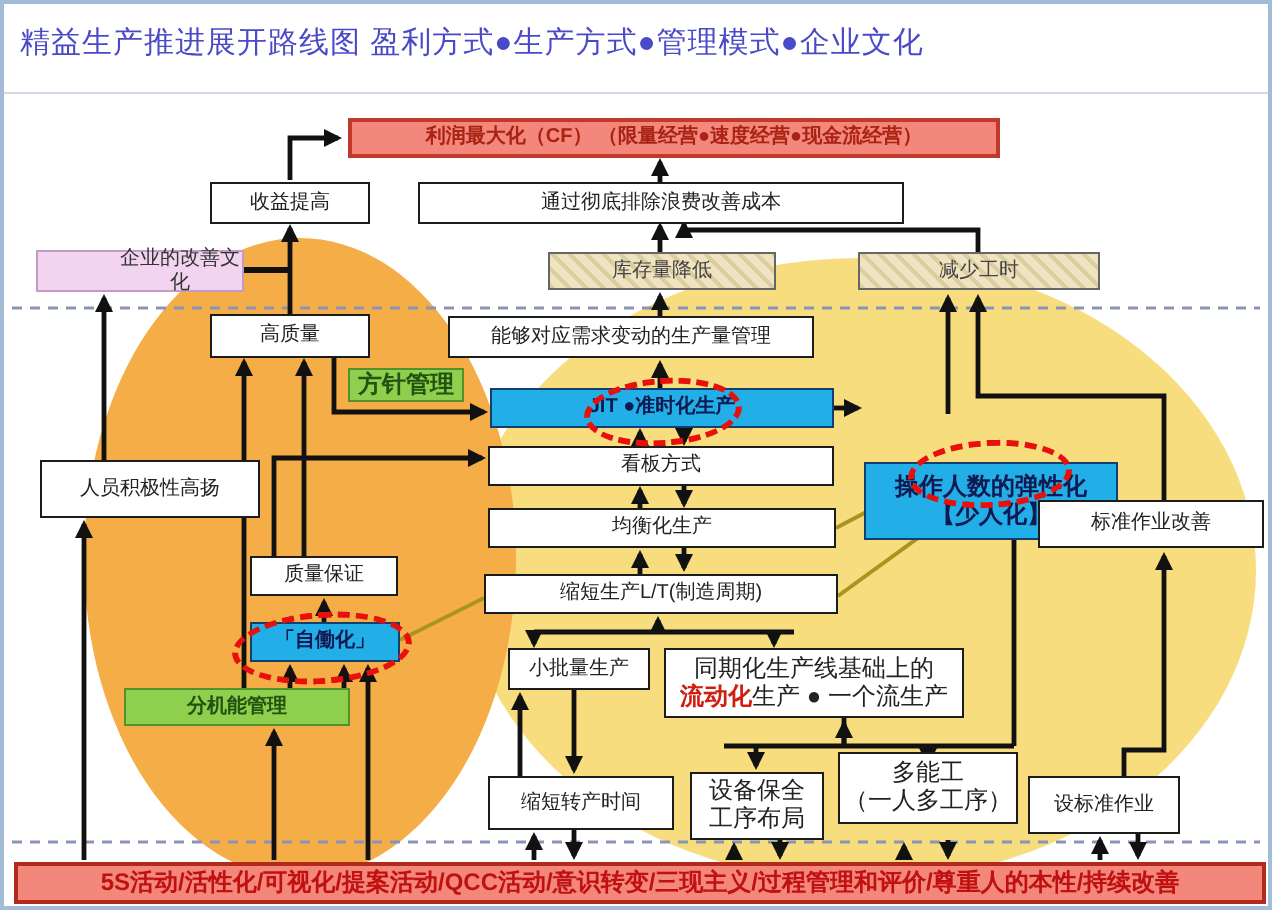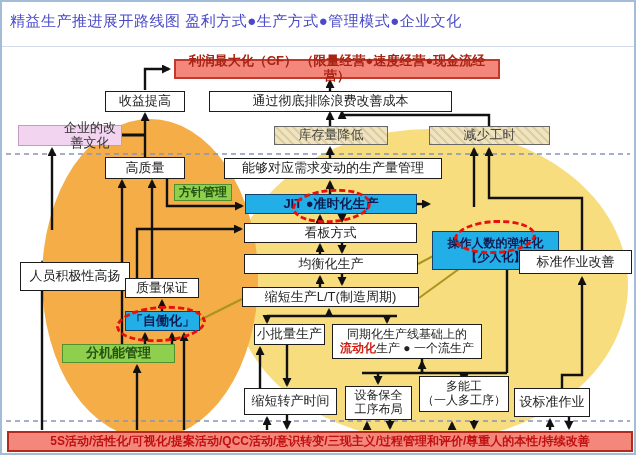--- a/index.html
+++ b/index.html
@@ -1,21 +1,21 @@
 <!DOCTYPE html>
 <html><head>
 <meta charset="utf-8">
 <style>
   html,body{margin:0;padding:0;background:#fff;font-family:"Liberation Sans","DejaVu Sans",sans-serif;}
   .stage{position:relative;width:632px;height:451px;border:2px solid #a3bcd8;background:#fff;overflow:hidden;}
   .title{position:absolute;left:8px;top:10px;font-size:15px;font-weight:normal;color:#4a4ac8;white-space:nowrap;letter-spacing:0.5px;}
   .title-sep{position:absolute;left:0;top:44px;width:100%;height:1px;background:#d4dae8;}
   svg.layer{position:absolute;left:0;top:0;z-index:1;}
   .node{position:absolute;z-index:2;display:flex;align-items:center;justify-content:center;text-align:center;
-        background:#fff;border:1.6px solid #1c1c1c;font-size:13px;color:#222;line-height:1.15;box-sizing:border-box;}
+        background:#fff;border:1.6px solid #1c1c1c;font-size:10px;color:#222;line-height:1.15;box-sizing:border-box;}
   .node.red{background:#f4877b;border:2px solid #c0392b;color:#a82314;font-weight:bold;}
   .node.pink{background:#f2d4f0;border:1.4px solid #c39bc4;color:#333;}
   .node.hatch{background:#efe3c2;border:1.4px solid #666;color:#444;
         background-image:repeating-linear-gradient(45deg,#dccf9f 0 2px,transparent 2px 6px);}
   .node.blue{background:#22aee6;border:1.6px solid #11406e;color:#101a52;font-weight:bold;}
   .node.green{background:#8ed04e;border:1.6px solid #53912c;color:#235211;font-weight:bold;}
   .node.small{font-size:12px;}
   .two-line{flex-direction:column;}
   .redtext{color:#d01d10;font-weight:bold;}
   .hl{position:absolute;z-index:3;border:3px dashed #e8100c;border-radius:50%;}
@@ -125,21 +125,21 @@
     </div>
   <div class="node hatch" style="left:272px;top:124px;width:114px;height:19px;">
       <span>库存量降低</span>
     </div>
   <div class="node hatch" style="left:427px;top:124px;width:121px;height:19px;">
       <span>减少工时</span>
     </div>
   <div class="node" style="left:103px;top:155px;width:80px;height:22px;">
       <span>高质量</span>
     </div>
-  <div class="node" style="left:222px;top:156px;width:218px;height:21px;">
+  <div class="node" style="left:222px;top:156px;width:183px;height:21px;">
       <span>能够对应需求变动的生产量管理</span>
     </div>
   <div class="node green small" style="left:172px;top:182px;width:58px;height:17px;">
       <span>方针管理</span>
     </div>
   <div class="node blue" style="left:243px;top:192px;width:172px;height:20px;">
       <span>JIT ●准时化生产</span>
     </div>
   <div class="node blue two-line small" style="left:430px;top:204px;width:127px;height:39px;margin-top:25px;">
     <span>操作人数的弹性化</span>
@@ -150,21 +150,21 @@
     </div>
   <div class="node" style="left:242px;top:252px;width:174px;height:20px;">
       <span>均衡化生产</span>
     </div>
   <div class="node" style="left:517px;top:248px;width:113px;height:24px;">
       <span>标准作业改善</span>
     </div>
   <div class="node" style="left:240px;top:285px;width:177px;height:20px;">
       <span>缩短生产L/T(制造周期)</span>
     </div>
-  <div class="node" style="left:18px;top:228px;width:110px;height:29px;margin-top:32px;">
+  <div class="node" style="left:18px;top:228px;width:110px;height:29px;">
       <span>人员积极性高扬</span>
     </div>
   <div class="node" style="left:123px;top:276px;width:74px;height:20px;">
       <span>质量保证</span>
     </div>
   <div class="node blue" style="left:123px;top:309px;width:75px;height:20px;">
       <span>「自働化」</span>
     </div>
   <div class="node green" style="left:60px;top:342px;width:113px;height:19px;">
       <span>分机能管理</span>

